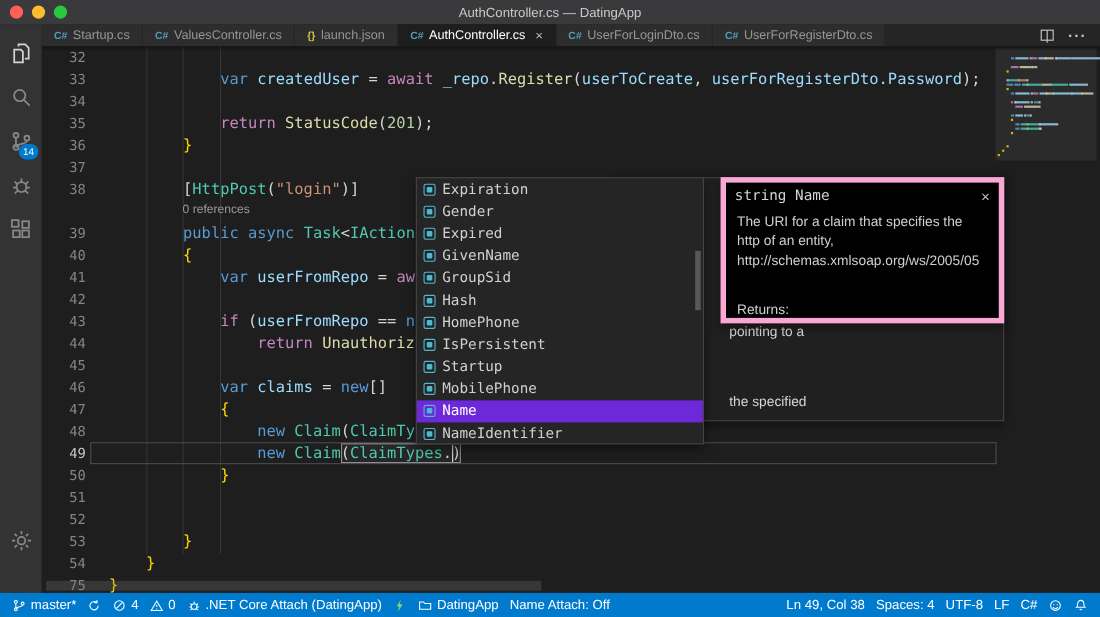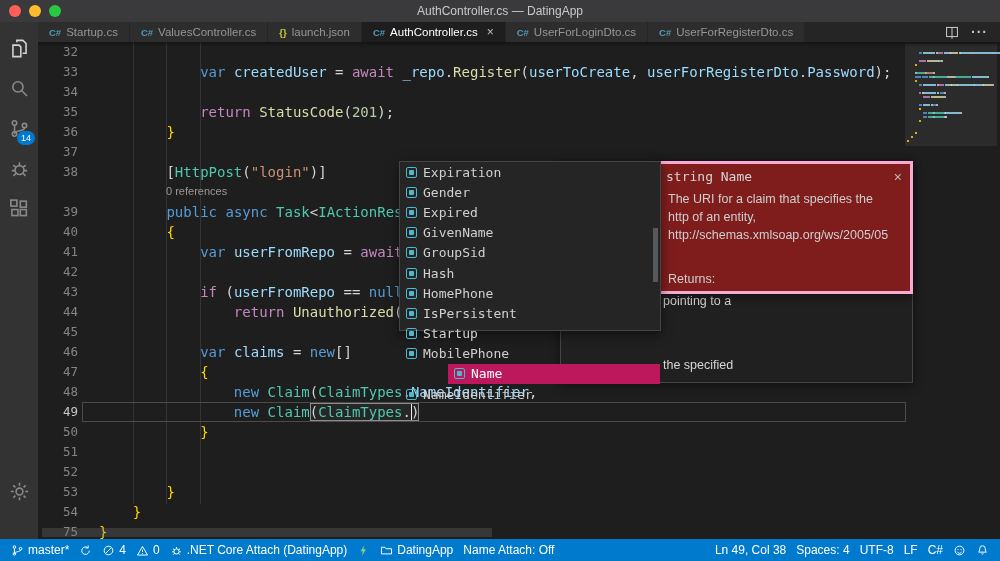--- a/index.html
+++ b/index.html
@@ -54,28 +54,28 @@
   .minimap{position:absolute;left:867px;top:2px;width:92px;height:490px;z-index:5}
   .mslider{position:absolute;left:0;right:0;top:0;height:102px;background:rgba(255,255,255,.06)}
   .mbar{position:absolute;height:2px;opacity:.8}
 
   
   .hoverbox{position:absolute;left:522px;top:119px;width:353px;height:222px;background:#202021;border:1px solid #454545;box-sizing:border-box;z-index:20;box-shadow:0 3px 9px rgba(0,0,0,.45)}
   .frag{position:absolute;font-size:12.5px;color:#d6d6d6;line-height:16px}
   .frag.f1{left:102px;top:131px}
   .frag.f2{left:102px;top:195px}
 
-  .docpanel{position:absolute;left:617px;top:119px;width:258px;height:133px;background:#7f1d1d;border:3px solid #f9a8d4;box-sizing:border-box;z-index:30;box-shadow:0 3px 9px rgba(0,0,0,.45)}
+  .docpanel{position:absolute;left:617px;top:119px;width:258px;height:133px;background:#000000;border:5px solid #f9a8d4;box-sizing:border-box;z-index:30;box-shadow:0 3px 9px rgba(0,0,0,.45)}
   .dochead{display:flex;align-items:center;padding:5px 8px 2px 8px}
   .sig{font:13px "DejaVu Sans Mono",monospace;color:#d4d4d4}
   .docclose{margin-left:auto;color:#bbbbbb;font-size:14px;line-height:12px;cursor:pointer}
   .docbody{padding:4px 10px;font-size:12.5px;color:#cfcfcf;line-height:18px}
   .docbody .returns{margin-top:26px}
 
-  .suggest{position:absolute;left:361px;top:119px;width:262px;height:170px;background:#252526;border:1px solid #454545;box-sizing:border-box;z-index:40;box-shadow:0 4px 10px rgba(0,0,0,.5)}
+  .suggest{position:absolute;left:340px;top:119px;width:262px;height:243px;background:#252526;border:1px solid #454545;box-sizing:border-box;z-index:40;box-shadow:0 4px 10px rgba(0,0,0,.5)}
   .sitemrow{height:20.2px;display:flex;align-items:center;gap:6px;padding:0 3px 0 6px;cursor:pointer}
   .sitemrow .slabel{font:13px "DejaVu Sans Mono",monospace;color:#d0d0d0;white-space:nowrap}
   .sitemrow.selected .slabel{color:#ffffff}
   .picon{width:11px;height:11px;border:1px solid #4eb8ce;border-radius:2px;position:relative;flex:none;box-sizing:border-box}
   .picon::after{content:"";position:absolute;left:2px;right:2px;top:2px;bottom:2px;background:#4eb8ce;border-radius:1px}
   .sscroll{position:absolute;right:2px;top:66px;width:5px;height:54px;background:#55595c}
 
   
   .statusbar{position:absolute;left:0;top:539px;width:1000px;height:22px;display:flex;justify-content:space-between;align-items:center;padding:0 6px;box-sizing:border-box}
   .sleft,.sright{display:flex;align-items:center;height:22px}
@@ -436,21 +436,21 @@
             <span class="slabel">IsPersistent</span>
           </div>
           <div class="sitemrow">
             <span class="picon"></span>
             <span class="slabel">Startup</span>
           </div>
           <div class="sitemrow">
             <span class="picon"></span>
             <span class="slabel">MobilePhone</span>
           </div>
-          <div class="sitemrow selected" style="background: #be185d; margin-left: 48px;">
+          <div class="sitemrow selected" style="background: #6d28d9;">
             <span class="picon"></span>
             <span class="slabel">Name</span>
           </div>
           <div class="sitemrow">
             <span class="picon"></span>
             <span class="slabel">NameIdentifier</span>
           </div>
         </div>
       <div class="sscroll"></div>
     </div>

